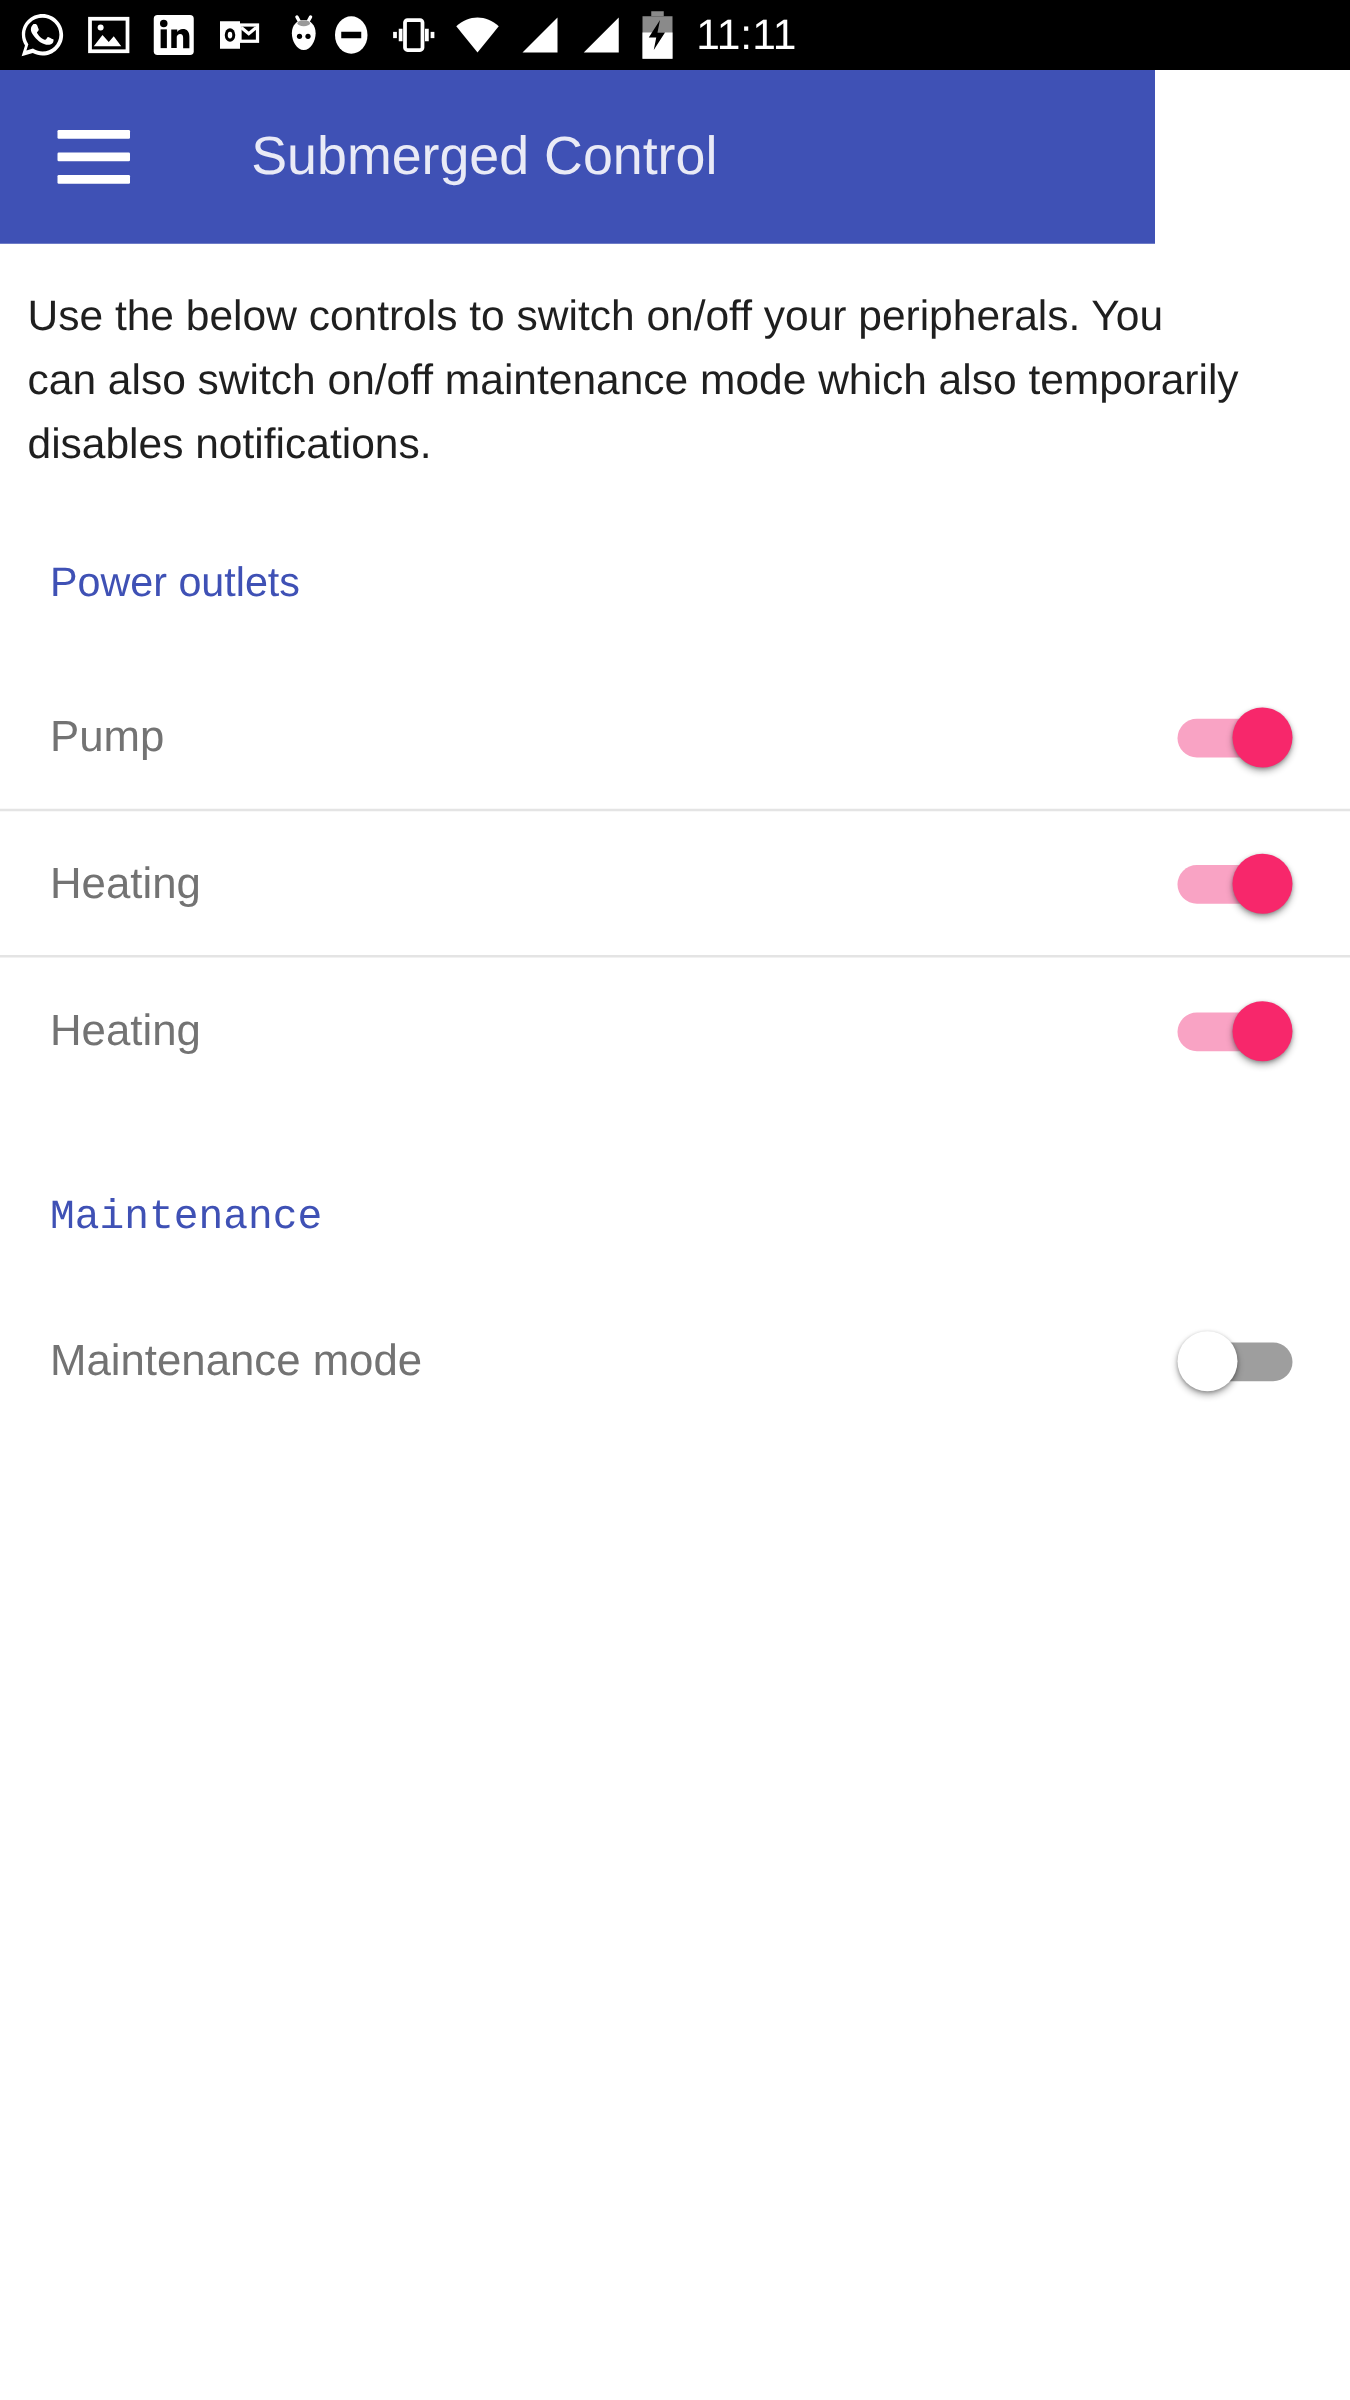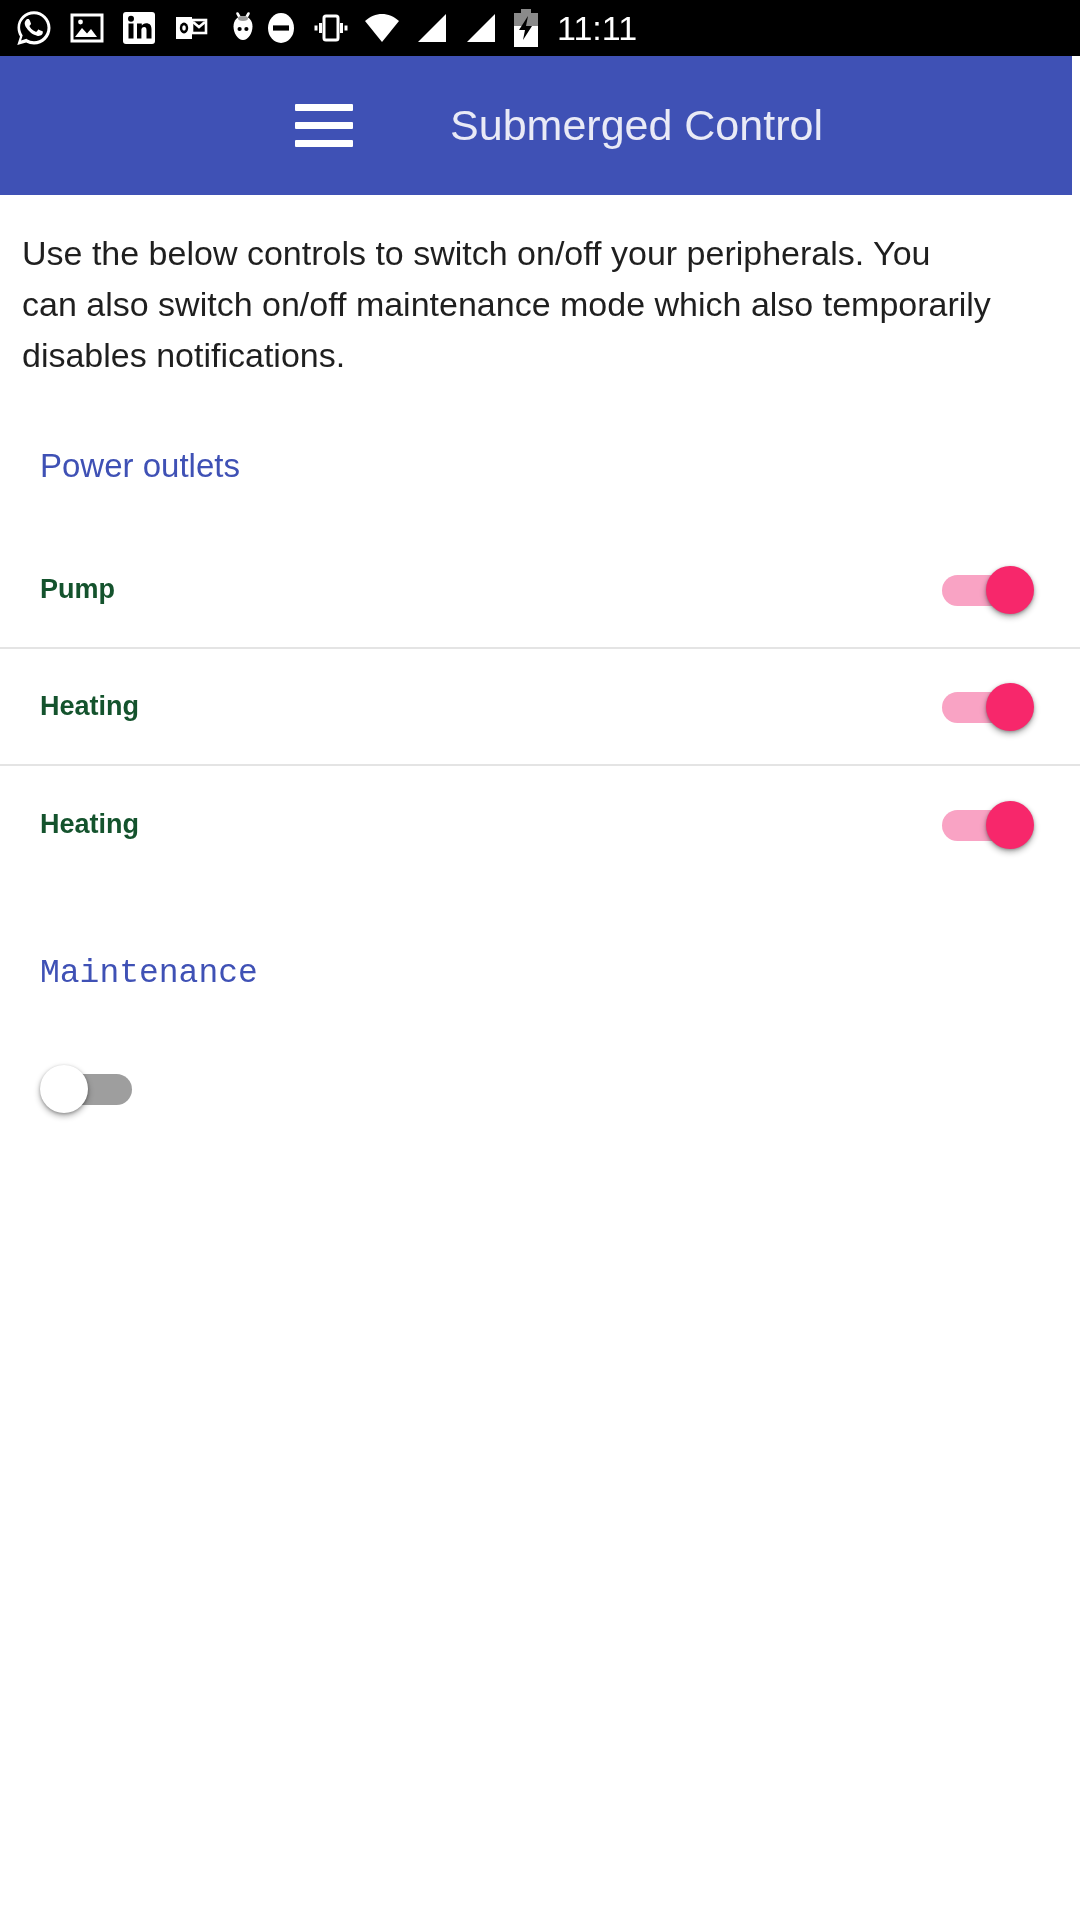--- a/index.html
+++ b/index.html
@@ -19,22 +19,22 @@
   .status-left{ display:flex; align-items:center; gap:14px; }
   .status-right{ display:flex; align-items:center; gap:11px; }
   .sb-ico{ display:block; }
   .clock{
     color:#ffffff; font-size:34px; font-family:"Liberation Sans", sans-serif;
     letter-spacing:0px; margin-left:5px; line-height:1;
   }
 
   
   .appbar{
-    height:139px; width:1072px; background:#3F51B5;
-    display:flex; align-items:center; position:relative;justify-content:center;
+    height:139px; width:924px; background:#3F51B5;
+    display:flex; align-items:center; position:relative;
   }
   .hamburger{
     width:58px; margin-left:46px;
     display:flex; flex-direction:column; gap:11px; cursor:pointer;
   }
   .hamburger span{ display:block; height:7px; width:58px; background:#ffffff; border-radius:1px; }
   .appbar-title{
     color:#e9eaf6; font-size:43px; font-weight:400;
     margin-left:97px; line-height:1;
   }
@@ -53,21 +53,21 @@
   }
   .sh-power{ padding-top:66px; }
   .sh-maint{ padding-top:72px;font-family:Liberation Mono, monospace; }
 
   .row{
     height:117px; width:1080px;
     display:flex; align-items:center; justify-content:space-between;
     padding:0 46px 0 40px;
   }
   .row-divider{ border-bottom:2px solid #e4e4e4; }
-  .row-label{ color:#14532d; font-size:27px; font-weight:bold; }
+  .row-label{ color:#737373; font-size:35px; font-weight:normal; }
 
   
   .switch{ position:relative; width:92px; height:48px; cursor:pointer; flex:0 0 auto; }
   .track{
     position:absolute; left:0; top:9px;
     width:78px; height:31px; border-radius:16px;
   }
   .thumb{
     position:absolute; top:0; width:48px; height:48px; border-radius:50%;
     box-shadow:0 3px 6px rgba(0,0,0,.32), 0 1px 3px rgba(0,0,0,.24);
@@ -194,19 +194,20 @@
     <span class="switch on">
       <span class="track"></span>
       <span class="thumb"></span>
     </span>
   </div>
 
   <div class="section-header sh-maint">Maintenance</div>
   <div class="spacer-maint"></div>
 
   <div class="row">
+    <span class="row-label">Maintenance mode</span>
     <span class="switch off">
       <span class="track"></span>
       <span class="thumb"></span>
     </span>
   </div>
 
 </div>
 
 </body></html>

